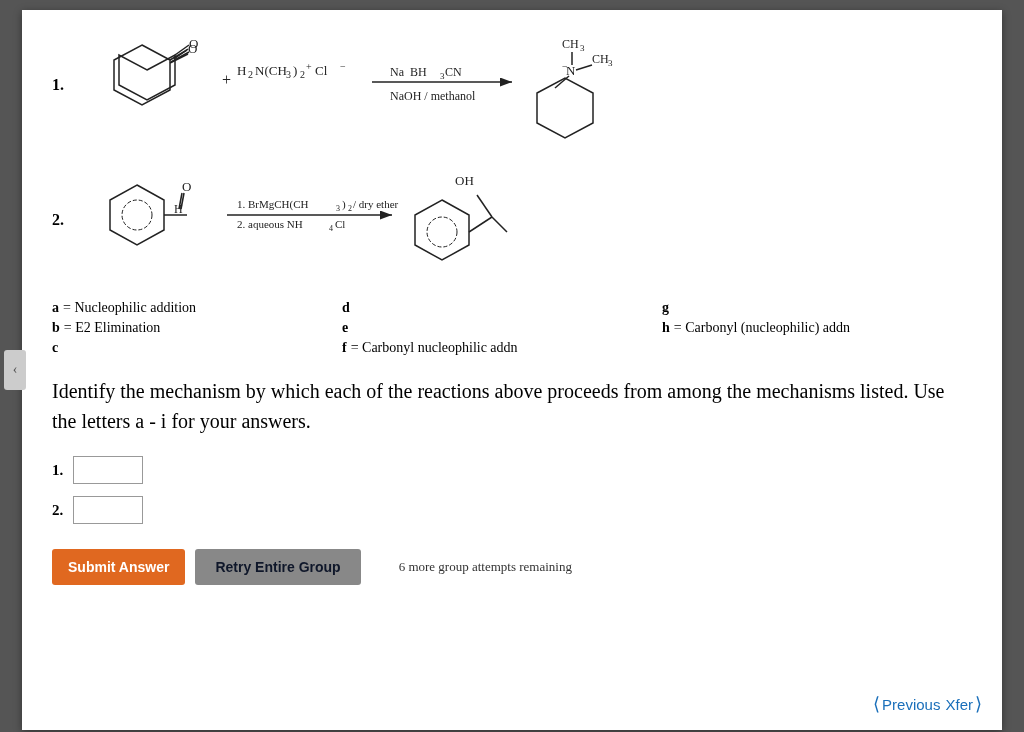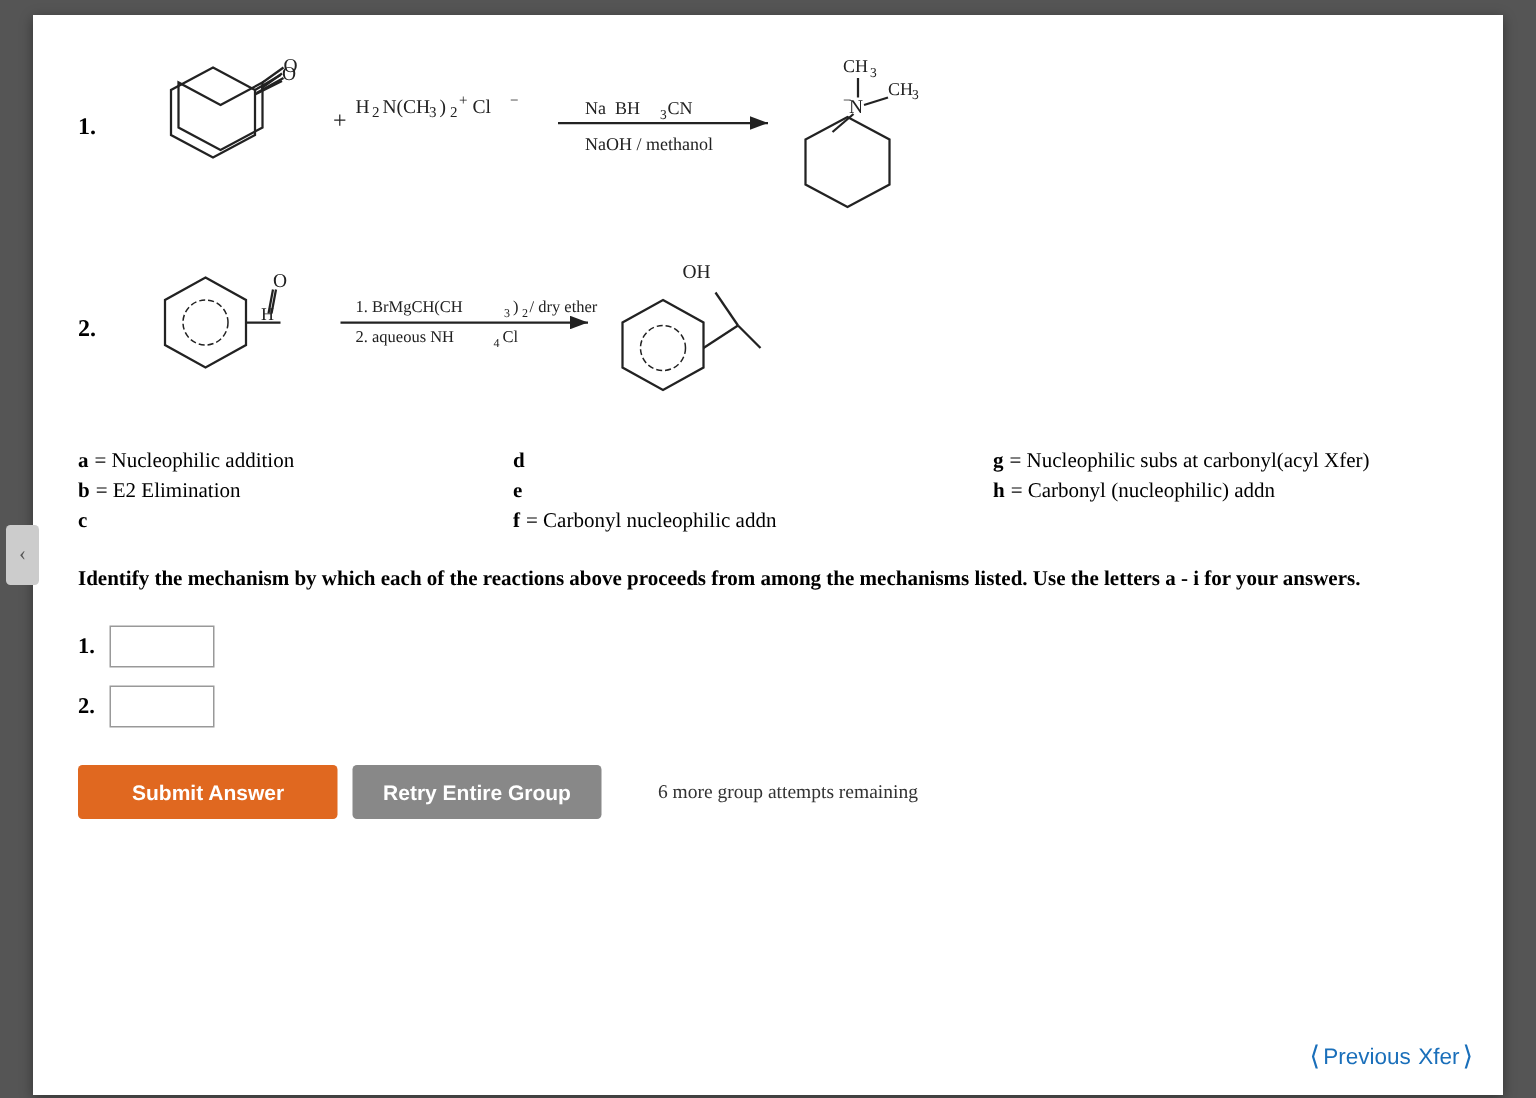--- a/index.html
+++ b/index.html
@@ -66,24 +66,23 @@
       align-items: baseline;
       gap: 4px;
       white-space: nowrap;
     }
     .mech-label {
       font-weight: bold;
     }
     
     .question-section {
       margin: 20px 0;
-      font-size: 14px;
+      font-size: 20px;
       font-family: 'Times New Roman', serif;
       line-height: 1.5;
-      font-weight: bold;
     }
     .answer-row {
       display: flex;
       align-items: center;
       margin: 12px 0;
       gap: 10px;
       font-size: 15px;
       font-weight: bold;
       font-family: 'Times New Roman', serif;
     }
@@ -99,29 +98,29 @@
     .buttons-row {
       display: flex;
       align-items: center;
       gap: 10px;
       margin-top: 25px;
     }
     .submit-btn {
       background: #e06820;
       color: white;
       border: none;
-      padding: 10px 36px;
+      padding: 10px 16px;
       font-size: 14px;
       font-weight: bold;
       cursor: pointer;
       border-radius: 3px;
     }
     .retry-btn {
       background: #888;
-      color: #ffffff;
+      color: #0f172a;
       border: none;
       padding: 10px 20px;
       font-size: 14px;
       font-weight: bold;
       cursor: pointer;
       border-radius: 3px;
     }
     .attempts-text {
       font-size: 13px;
       color: #333;
@@ -284,21 +283,20 @@
   <div class="mechanisms-section">
     <div class="mech-item">
       <span class="bold mech-label">a</span>
       <span>= Nucleophilic addition</span>
     </div>
     <div class="mech-item">
       <span class="bold mech-label">d</span>
     </div>
     <div class="mech-item">
       <span class="bold mech-label">g</span>
-      <span>= Nucleophilic subs at carbonyl(acyl Xfer)</span>
     </div>
 
     <div class="mech-item">
       <span class="bold mech-label">b</span>
       <span>= E2 Elimination</span>
     </div>
     <div class="mech-item">
       <span class="bold mech-label">e</span>
     </div>
     <div class="mech-item">

